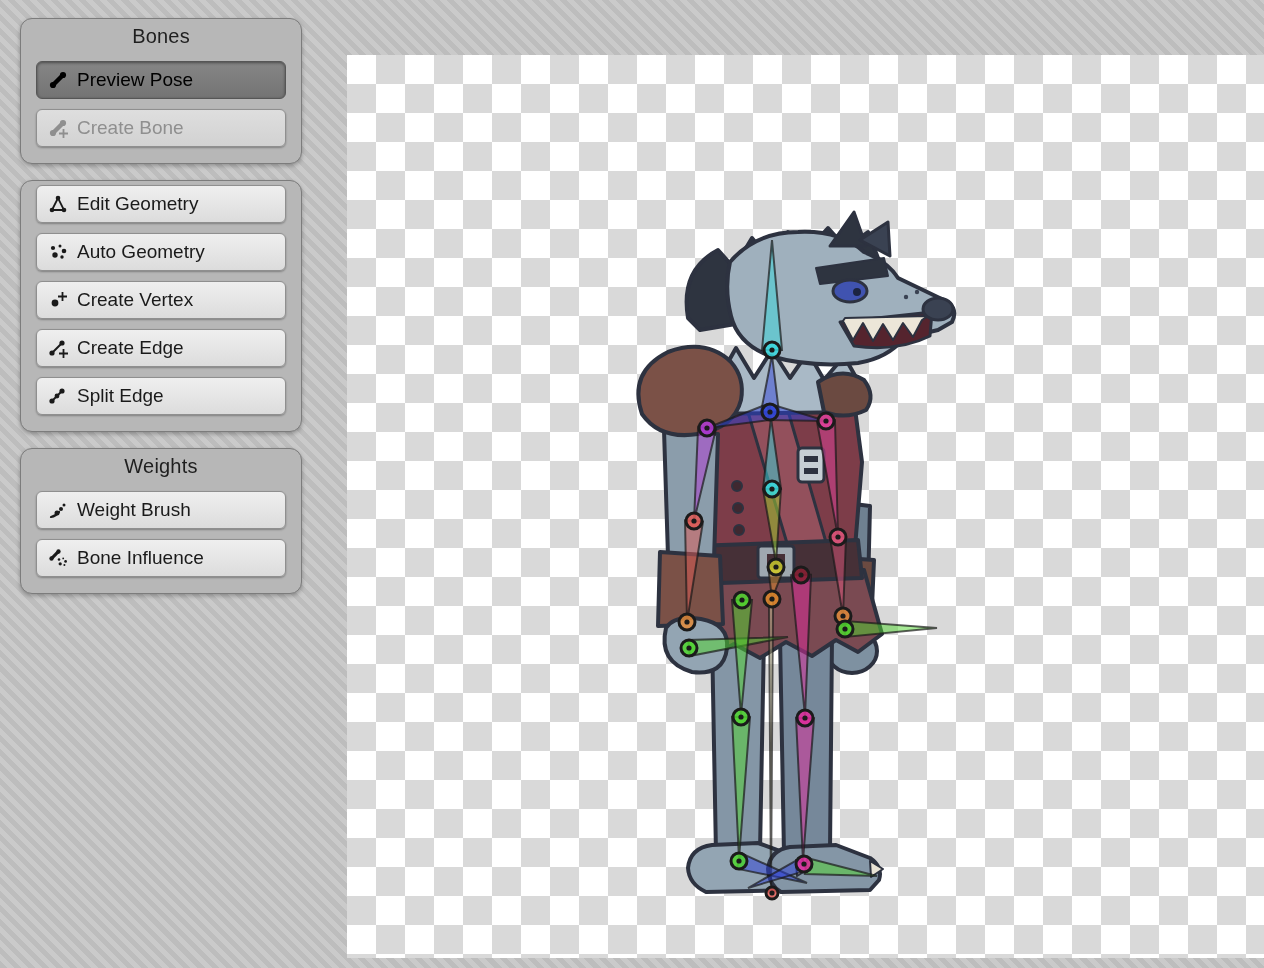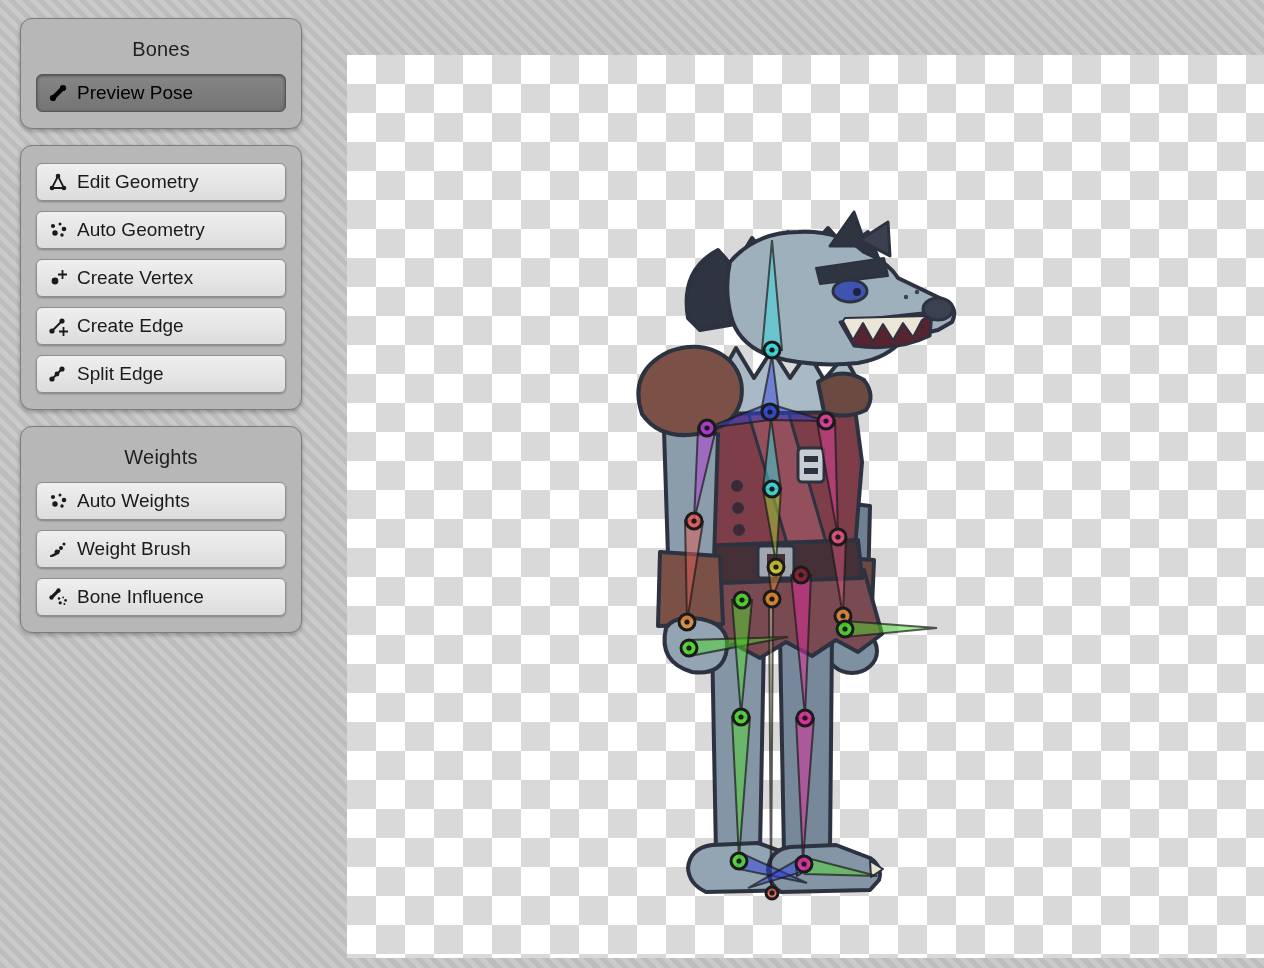--- a/index.html
+++ b/index.html
@@ -17,21 +17,21 @@
       linear-gradient(45deg,var(--checker-dark,#d9d9d9) 25%,transparent 25%,transparent 75%,var(--checker-dark,#d9d9d9) 75%);
     background-size:58px 58px;
     background-position:0 0,29px 29px;
   }
   
   .overlay{position:absolute;inset:0;width:1264px;height:968px;z-index:1;pointer-events:none;}
   
   .toolbox{position:absolute;left:20px;top:18px;width:282px;z-index:2;}
   .panel{
     background:#b7b7b7;border:1px solid #7c7c7c;border-radius:12px;
-    padding:17px 15px 16px;margin-bottom:16px;
+    padding:4px 15px 16px;margin-bottom:16px;
     box-shadow:0 2px 4px rgba(0,0,0,.28);
     box-sizing:border-box;
   }
   .panel h2{
     margin:2px 0 13px;font-size:20px;font-weight:500;text-align:center;
     color:#1f1f1f;letter-spacing:.2px;
   }
   .tool{
     display:flex;align-items:center;gap:9px;box-sizing:border-box;
     width:100%;height:38px;margin-top:10px;padding:0 11px;
@@ -228,20 +228,27 @@
   <div class="toolbox">
 
     <section class="panel">
       <h2>Bones</h2>
       <button type="button" class="tool active">
         <svg class="ic" viewBox="0 0 20 20">
             <use href="#i-bone"></use>
           </svg>
         <span class="lbl">Preview Pose</span>
       </button>
+      <button type="button" class="tool disabled">
+        <svg class="ic" viewBox="0 0 20 20">
+            <use href="#i-bone"></use>
+            <use href="#i-plus" x="11" y="11" width="9" height="9"></use>
+          </svg>
+        <span class="lbl">Create Bone</span>
+      </button>
     </section>
 
     <section class="panel">
       <button type="button" class="tool">
         <svg class="ic" viewBox="0 0 20 20">
             <use href="#i-mesh"></use>
           </svg>
         <span class="lbl">Edit Geometry</span>
       </button>
       <button type="button" class="tool">
@@ -270,26 +277,20 @@
             <circle cx="9" cy="10" r="2.4" fill="currentColor"></circle>
           </svg>
         <span class="lbl">Split Edge</span>
       </button>
     </section>
 
     <section class="panel">
       <h2>Weights</h2>
       <button type="button" class="tool">
         <svg class="ic" viewBox="0 0 20 20">
-            <use href="#i-dots"></use>
-          </svg>
-        <span class="lbl">Auto Weights</span>
-      </button>
-      <button type="button" class="tool">
-        <svg class="ic" viewBox="0 0 20 20">
             <use href="#i-brush"></use>
           </svg>
         <span class="lbl">Weight Brush</span>
       </button>
       <button type="button" class="tool">
         <svg class="ic" viewBox="0 0 20 20">
             <use href="#i-bone" width="14" height="14"></use>
             <use href="#i-dots" x="8" y="8" width="12" height="12"></use>
           </svg>
         <span class="lbl">Bone Influence</span>

